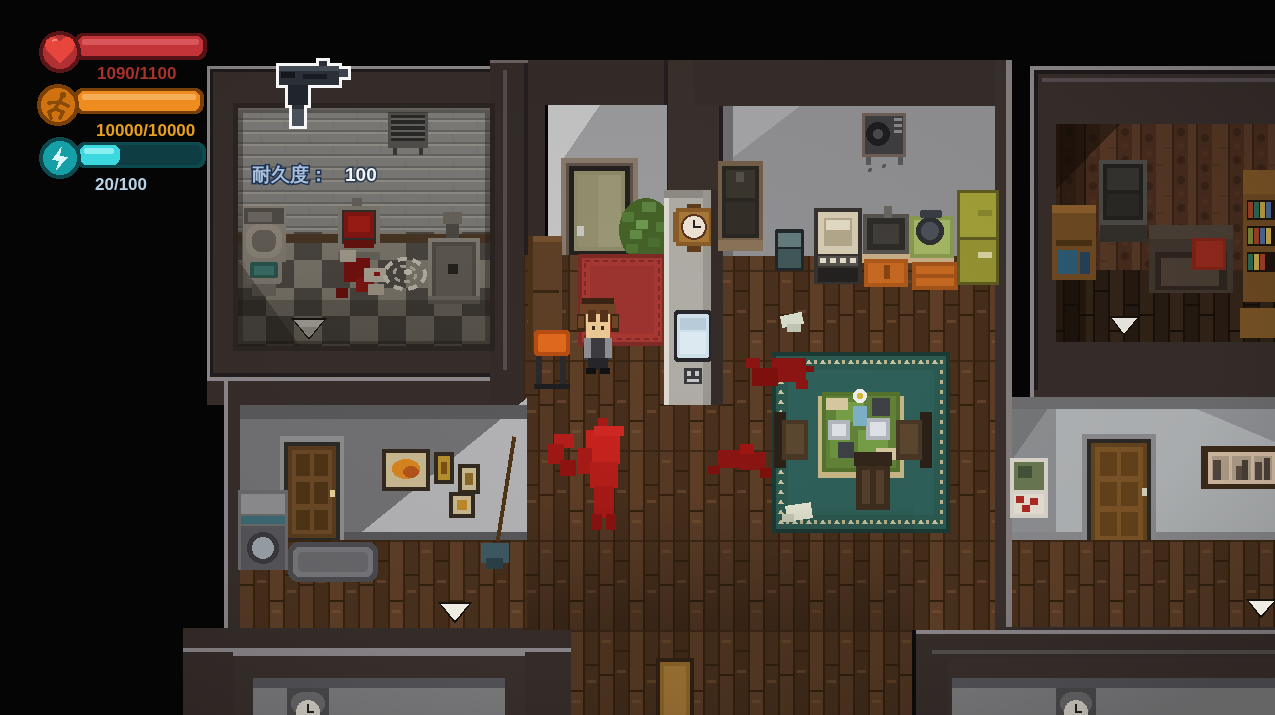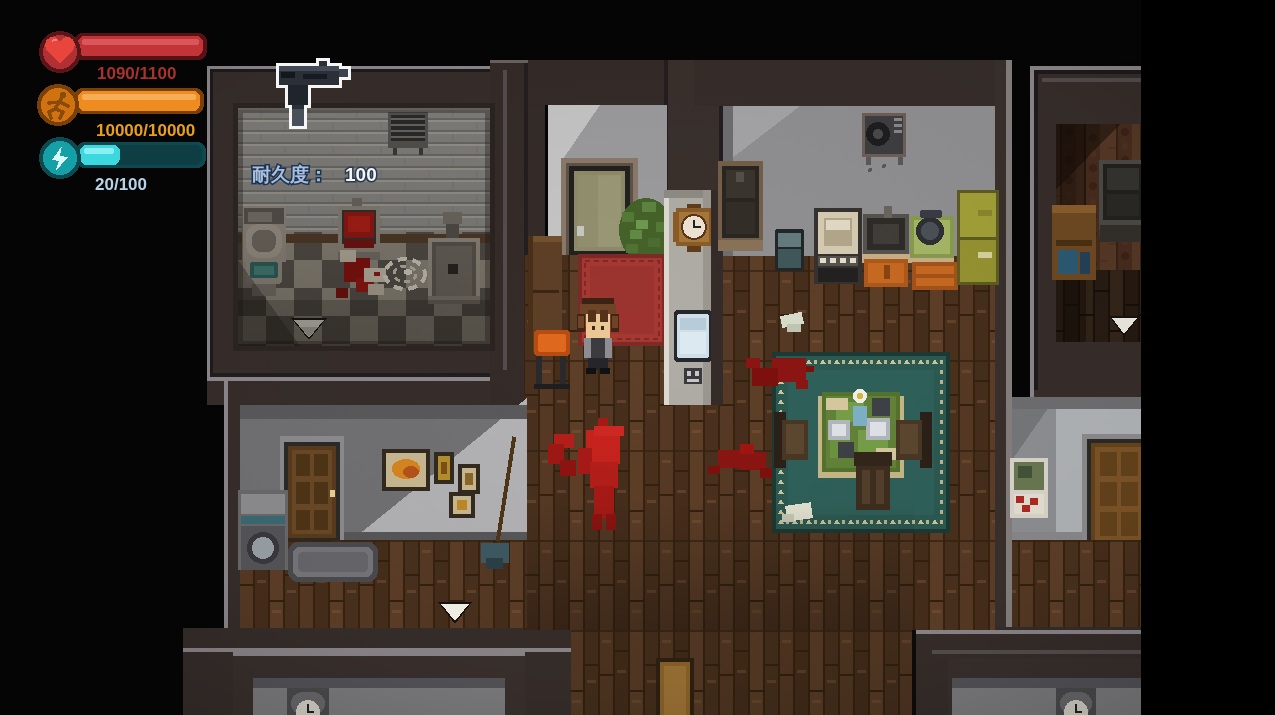--- a/index.html
+++ b/index.html
@@ -1,16 +1,16 @@
 <!DOCTYPE html>
 <html><head>
 <meta charset="utf-8">
 <style>
 html,body{margin:0;padding:0;background:#000;}
-#stage{position:relative;width:1141px;height:715px;overflow:hidden;background:#c4b5fd;
+#stage{position:relative;width:1275px;height:715px;overflow:hidden;background:#c4b5fd;
 font-family:"Liberation Sans", sans-serif;}
 svg{display:block}
 </style>
 </head>
 <body>
 <div id="stage">
 <svg width="1275" height="715" viewBox="0 0 1275 715" shape-rendering="crispEdges">
 <defs>
 
 <pattern id="wood" width="60" height="90" patternUnits="userSpaceOnUse">

